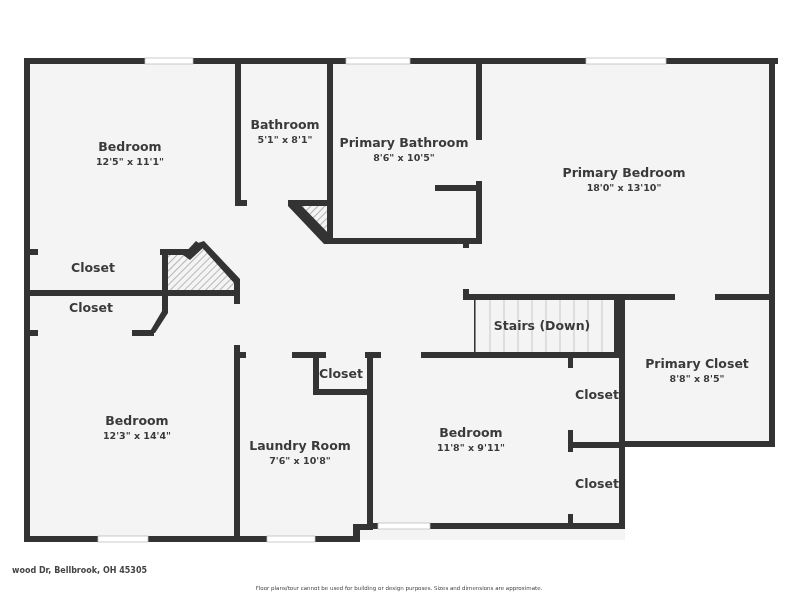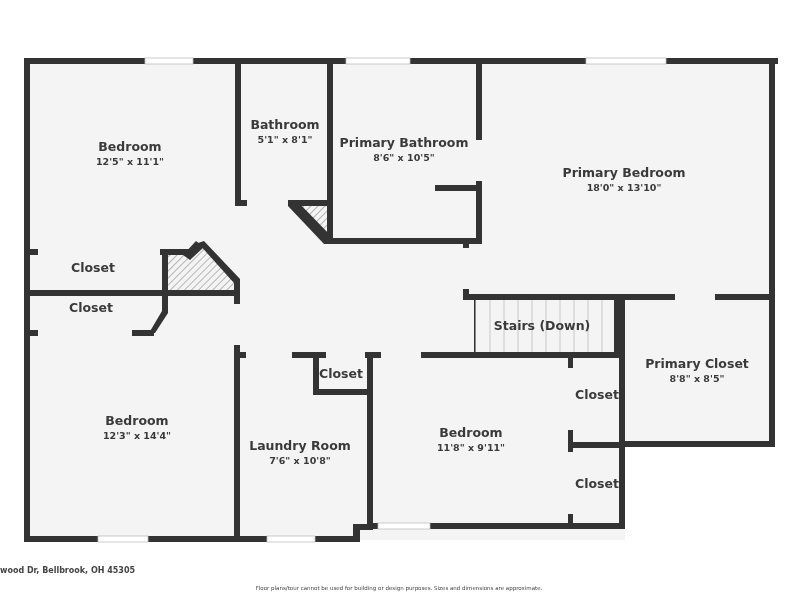--- a/index.html
+++ b/index.html
@@ -4,21 +4,21 @@
 <style>
   html, body { margin:0; padding:0; background:#ffffff; }
   body { width:800px; height:600px; position:relative; overflow:hidden; font-family:"DejaVu Sans", sans-serif; }
   svg { position:absolute; left:0; top:0; }
   .room { fill:#f4f4f4; }
   .wall { fill:#333333; }
   .win { fill:#ffffff; stroke:#bdbdbd; stroke-width:0.8; }
   .label { font-family:"DejaVu Sans", sans-serif; font-weight:bold; fill:#3a3a3a; text-anchor:middle; font-size:12.5px; }
   .dim { font-family:"DejaVu Sans", sans-serif; fill:#3a3a3a; text-anchor:middle; font-size:9.5px; font-weight:bold; }
   .stairline { stroke:#c8c8c8; stroke-width:1; }
-  .address { position:absolute; left:0; top:566px; font-size:8px; font-weight:bold; color:#444; font-family:"DejaVu Sans", sans-serif; }
+  .address { position:absolute; left:12px; top:566px; font-size:8px; font-weight:bold; color:#444; font-family:"DejaVu Sans", sans-serif; }
   .disclaimer { position:absolute; left:0; width:800px; text-align:center; top:585px; font-size:5.5px; color:#444; font-family:"DejaVu Sans", sans-serif; padding-left:0px; }
   .disclaimer span { position:relative; left:-1px; }
 </style>
 </head>
 <body>
 
 <svg width="800" height="600" viewBox="0 0 800 600">
   <defs>
     <pattern id="hatch" patternUnits="userSpaceOnUse" width="5" height="5" patternTransform="rotate(45)">
       <rect width="5" height="5" fill="#f4f4f4"></rect>

